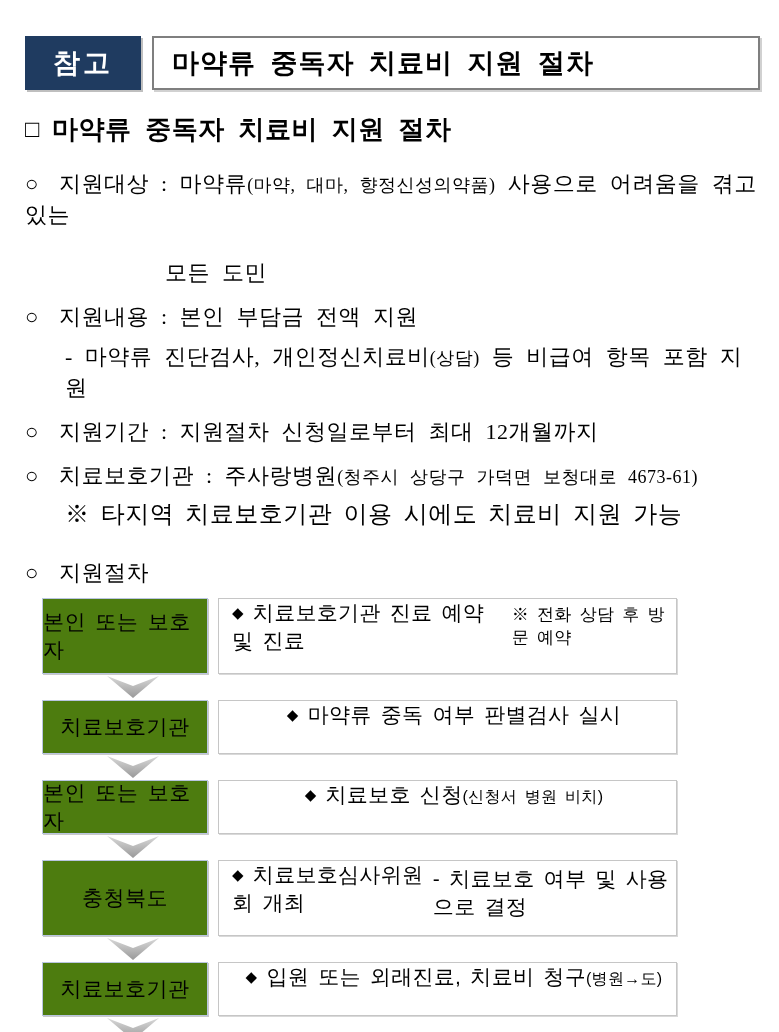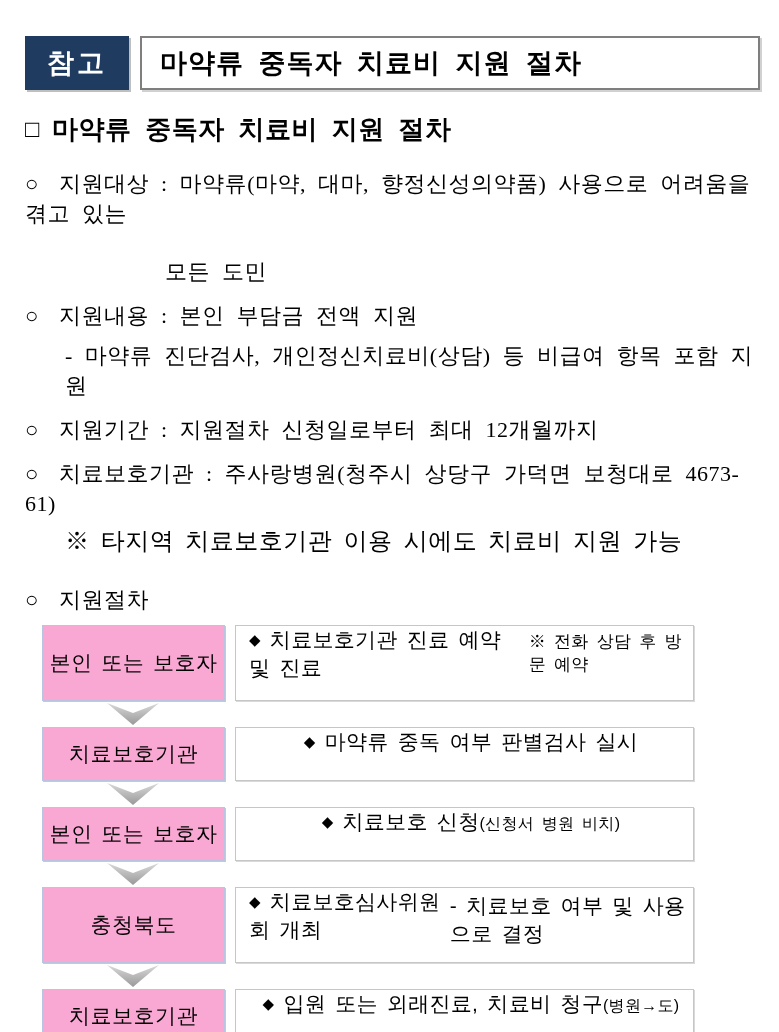--- a/index.html
+++ b/index.html
@@ -9,21 +9,21 @@
     background:#ffffff;
     overflow:hidden;
     font-family:"Liberation Serif", serif;
     color:#000;
     box-sizing:border-box;
     padding:0 19px 0 25px;
   }
   
   .hdr{display:flex;align-items:stretch;margin-top:36px;height:54px;}
   .hdr-badge{
-    width:104px;display:flex;align-items:center;justify-content:center;
+    width:116px;display:flex;align-items:center;justify-content:center;
     font-family:"Liberation Sans", sans-serif;
     font-weight:bold;font-size:27px;color:#fff;letter-spacing:3px;
     box-shadow:2px 2px 0 rgba(0,0,0,.25);
   }
   .hdr-titlebox{
     flex:1;margin-left:11px;background:#fff;
     border:2px solid #7f7f7f;box-sizing:border-box;
     display:flex;align-items:center;
     padding-left:18px;
     box-shadow:2px 2px 0 rgba(0,0,0,.18);
@@ -34,40 +34,39 @@
   .sect{
     margin-top:22px;
     font-family:"Liberation Sans", sans-serif;
     font-weight:bold;font-size:26px;letter-spacing:.5px;word-spacing:6px;
     display:flex;align-items:center;gap:12px;
   }
   .sect .sq{font-weight:normal;font-size:24px;position:relative;top:-1px;}
   
   .b{font-size:22px;line-height:30px;word-spacing:6px;letter-spacing:.5px;}
   .b .mk{display:inline-block;width:34px;}
-  .b .paren{font-size:22px;}
+  .b .paren{font-size:18px;}
   .indent2{padding-left:140px;}
   .dashline{padding-left:40px;}
   .noteline{
     padding-left:40px;
     font-family:"Liberation Sans", sans-serif;
     font-size:24px;letter-spacing:.5px;word-spacing:4px;
   }
   .mt22{margin-top:22px;} .mt16{margin-top:28px;} .mt14{margin-top:14px;}
   .mt10{margin-top:10px;} .mt6{margin-top:6px;}
   
   .flow{margin-top:10px;margin-left:17px;font-family:"Liberation Sans", sans-serif;}
   .frow{display:flex;align-items:stretch;}
   .flabel{
-    width:183px;box-sizing:border-box;
-    background:#f9a8d4;border:1px solid #b9c5e0;
+    width:166px;box-sizing:border-box;
+    background:#4d7c0f;border:1px solid #b9c5e0;
     display:flex;align-items:center;justify-content:center;
     font-size:21px;letter-spacing:.5px;word-spacing:3px;
     box-shadow:1px 1px 0 #c9c9c9;
-    font-family:Liberation Serif, serif;
   }
   .fcontent{
     width:459px;box-sizing:border-box;margin-left:10px;
     background:#fff;border:1px solid #c6c6c6;
     display:flex;flex-direction:row;justify-content:center;
     padding-left:13px;
     font-size:21px;letter-spacing:.3px;word-spacing:3px;
     box-shadow:1px 1px 0 #d9d9d9;
   }
   .h76{height:76px;} .h54{height:54px;} .h56{height:56px;}

